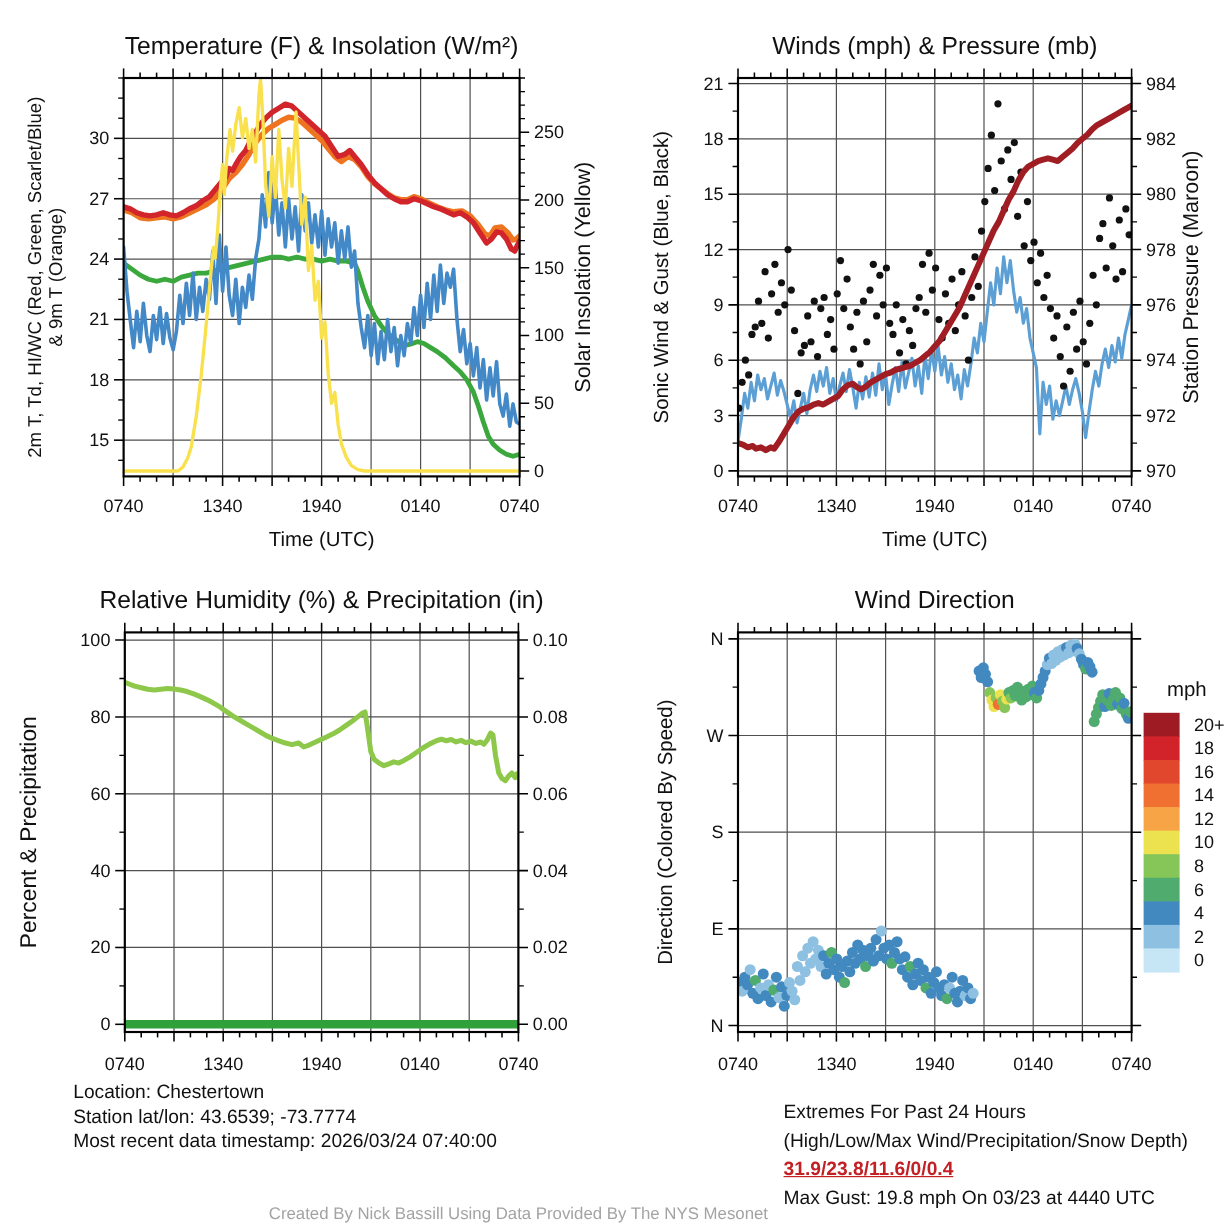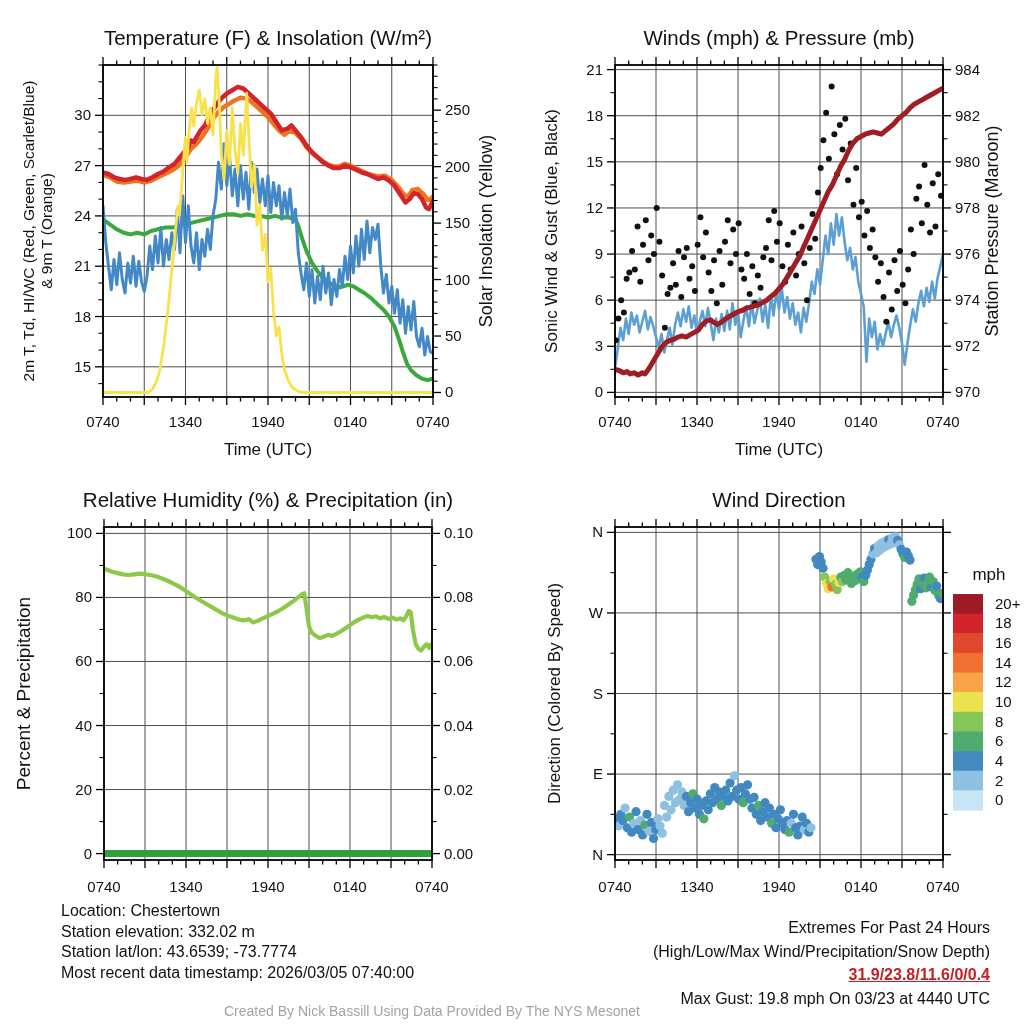--- a/index.html
+++ b/index.html
@@ -7,21 +7,21 @@
        font-family:"Liberation Sans",sans-serif;color:#111;}
   #fig svg{position:absolute;}
   svg text{font-family:"Liberation Sans",sans-serif;fill:#111;}
   .tick{font-size:15px;}
   .ax17{font-size:17px;}
   .ax18{font-size:18px;}
   .ax19{font-size:19px;}
   .lyl2{font-size:15.5px;}
   .ttl{font-size:20.5px;}
   .info-block{position:absolute;left:25px;top:901px;font-size:16px;line-height:20.5px;margin-left:36px;}
-  .extremes-block{position:absolute;right:34px;top:916px;text-align:right;font-size:16px;line-height:23.5px;}
+  .extremes-block{position:absolute;right:34px;top:916px;text-align:left;font-size:16px;line-height:23.5px;}
   .extremes-values{font-weight:bold;text-decoration:underline;}
   .footer{position:absolute;left:0;top:1003px;width:864px;text-align:center;font-size:14px;color:#a3a3a3;}
 </style>
 </head>
 <body>
 
 <div id="fig">
   <svg id="chart0" width="512" height="460" style="left:0;top:0">
       <line x1="103" y1="65" x2="103" y2="397" stroke="#4f4f4f" stroke-width="1"></line>
       <line x1="144.25" y1="65" x2="144.25" y2="397" stroke="#4f4f4f" stroke-width="1"></line>
@@ -831,23 +831,22 @@
       <rect x="441" y="291.0909090909091" width="30" height="20.136363636363637" fill="#4289c0"></rect>
       <text x="483" y="305.90909090909093" class="tick" text-anchor="start">4</text>
       <rect x="441" y="310.72727272727275" width="30" height="20.136363636363637" fill="#8ec0e2"></rect>
       <text x="483" y="325.54545454545456" class="tick" text-anchor="start">2</text>
       <rect x="441" y="330.3636363636364" width="30" height="20.136363636363637" fill="#c7e6f5"></rect>
       <text x="483" y="345.1818181818182" class="tick" text-anchor="start">0</text>
     </svg>
 
   <div class="info-block">
     <div>Location: Chestertown</div>
-    <div>Station elevation: 332.02 m</div>
     <div>Station lat/lon: 43.6539; -73.7774</div>
-    <div>Most recent data timestamp: 2026/03/05 07:40:00</div>
+    <div>Most recent data timestamp: 2026/03/24 07:40:00</div>
   </div>
 
   <div class="extremes-block">
     <div>Extremes For Past 24 Hours</div>
     <div>(High/Low/Max Wind/Precipitation/Snow Depth)</div>
     <div class="extremes-values" id="extremes-values" style="color: rgb(195, 32, 38);">31.9/23.8/11.6/0/0.4</div>
     <div>Max Gust: 19.8 mph On 03/23 at 4440 UTC</div>
   </div>
 
   <div class="footer">Created By Nick Bassill Using Data Provided By The NYS Mesonet</div>

